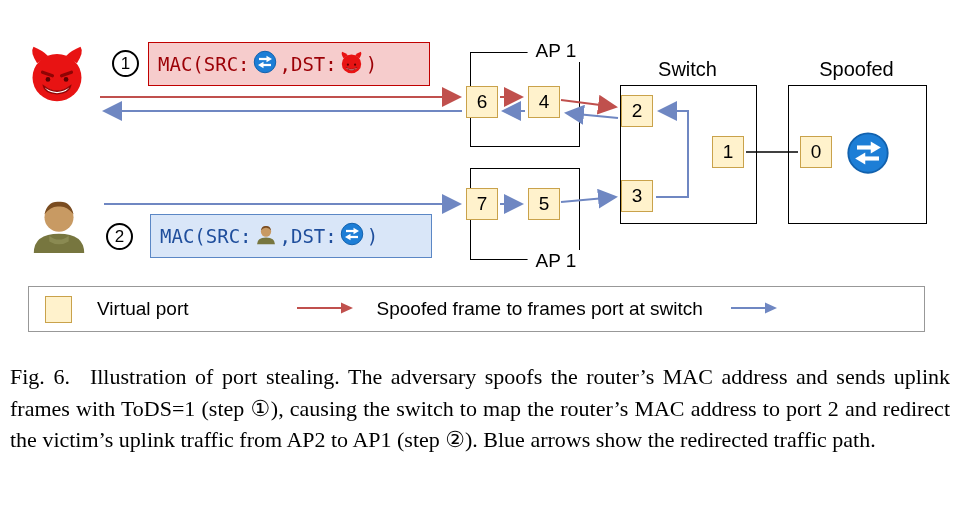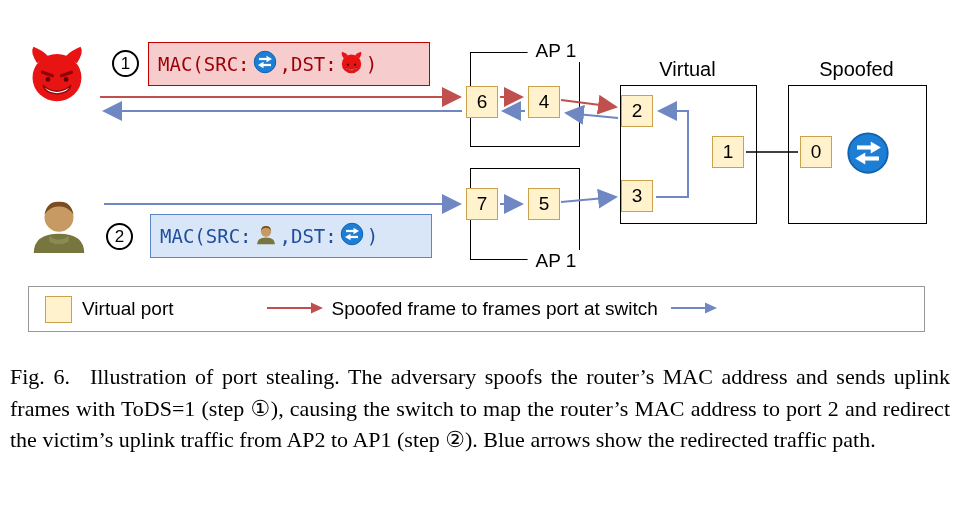--- a/index.html
+++ b/index.html
@@ -39,21 +39,21 @@
     font-family:"DejaVu Sans Mono","Liberation Mono",monospace; font-size:19px;
     white-space:nowrap;
   }
   .macbox.red  { left:148px; top:42px;  background:#f6cccc; border:1.8px solid #c00000; color:#9c0006; }
   .macbox.blue { left:150px; top:214px; background:#d9e6f8; border:1.8px solid #5b87c5; color:#1f4e9c; }
   .macbox svg { flex:0 0 auto; }
   
   .legend {
     position:absolute; left:28px; top:286px; width:897px; height:46px; box-sizing:border-box;
     border:1.6px solid #989898; background:#fff; z-index:1;
-    display:flex; align-items:center; padding:0 16px; font-size:19px; white-space:nowrap;
+    display:flex; align-items:center; padding:0 16px; font-size:19px; white-space:nowrap;gap:15px;
   }
   .legend .swatch {
     width:27px; height:27px; box-sizing:border-box;
     background:#fff2cc; border:1.4px solid #c9a24b; margin-right:10px; flex:0 0 auto;
   }
   .legend .l-arrow { flex:0 0 auto; margin-right:8px; }
   .legend .gap1 { margin-left:92px; }
   .legend .gap2 { margin-left:12px; }
   
   .caption {
@@ -135,21 +135,21 @@
     </svg></span>
     <span>)</span>
   </div>
 
   <div class="devbox" style="left:470px; top:52px; width:108px; height:93px;">
     <span class="ap-label top">AP 1</span>
   </div>
   <div class="devbox" style="left:470px; top:168px; width:108px; height:90px;">
     <span class="ap-label bottom">AP 1</span>
   </div>
-  <div class="ext-label" style="left:620px; top:58px; width:135px;">Virtual</div>
+  <div class="ext-label" style="left:620px; top:58px; width:135px;">Switch</div>
   <div class="devbox" style="left:620px; top:85px; width:135px; height:137px;"></div>
   <div class="ext-label" style="left:788px; top:58px; width:137px;">Spoofed</div>
   <div class="devbox" style="left:788px; top:85px; width:137px; height:137px;"></div>
 
   <div class="actor" style="left:846px; top:131px; z-index:3;">
     <svg width="44" height="44" viewBox="0 0 48 48">
       <circle cx="24" cy="24" r="21.5" fill="#1d7ed6" stroke="#1261ad" stroke-width="2"></circle>
       <line x1="12" y1="18" x2="28" y2="18" stroke="#fff" stroke-width="4.5"></line>
       <polygon points="27,11.5 38,18 27,24.5" fill="#fff"></polygon>
       <line x1="20" y1="30" x2="36" y2="30" stroke="#fff" stroke-width="4.5"></line>

